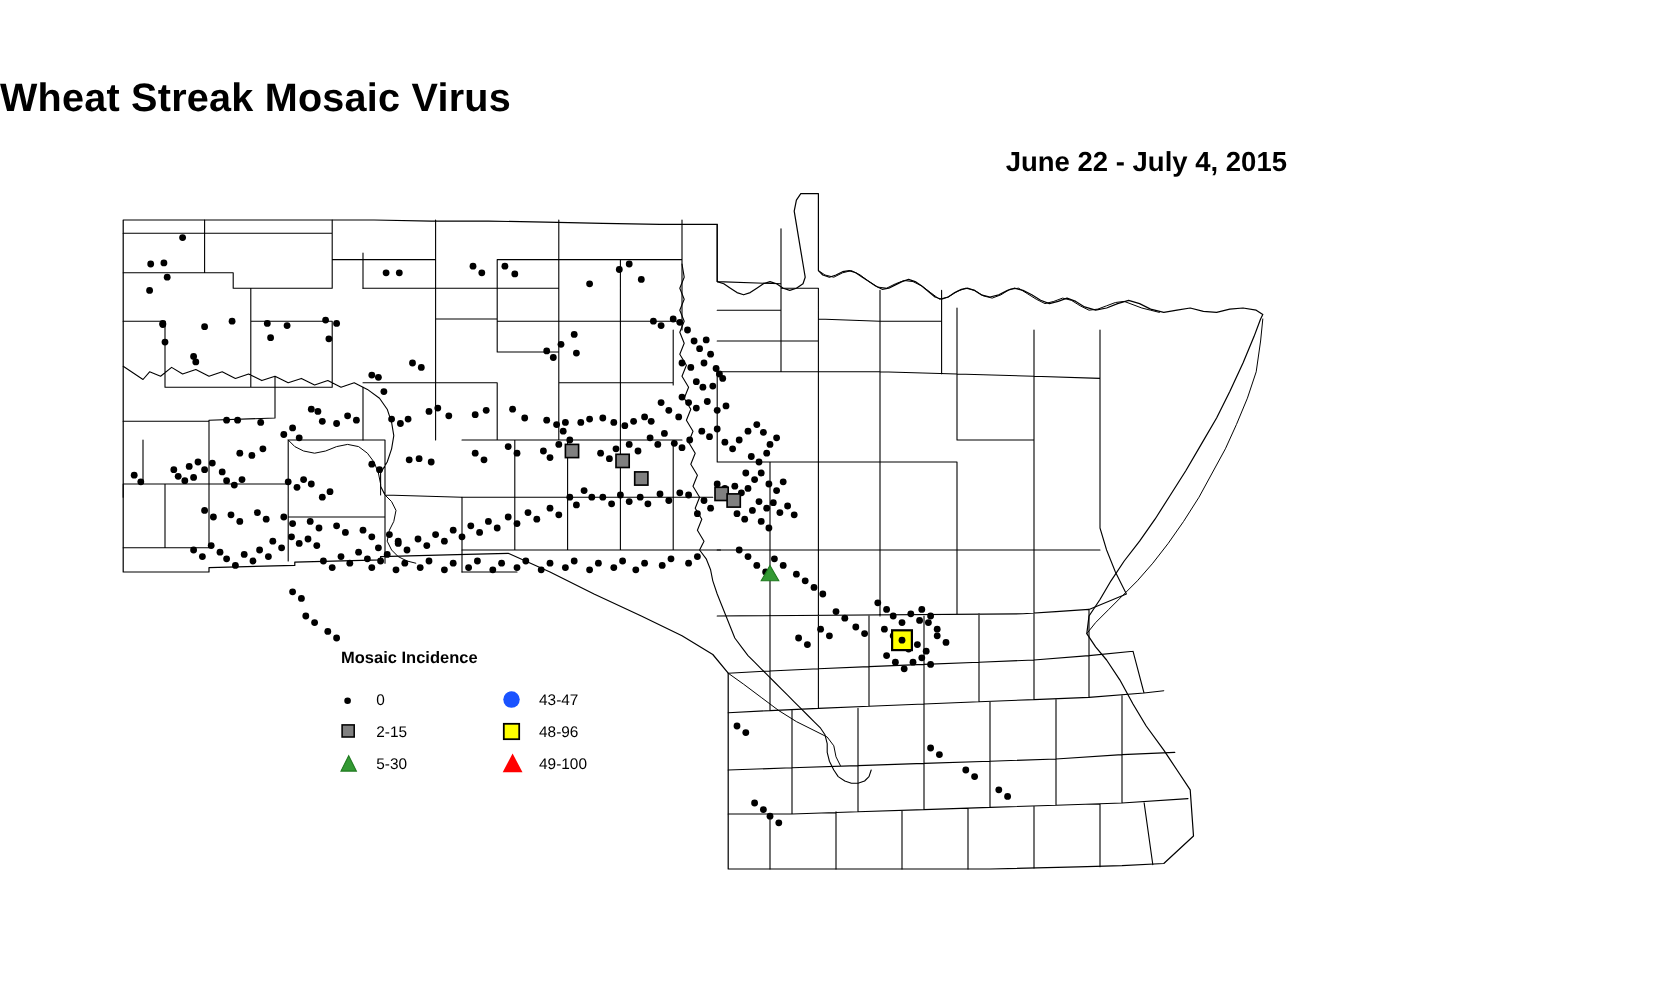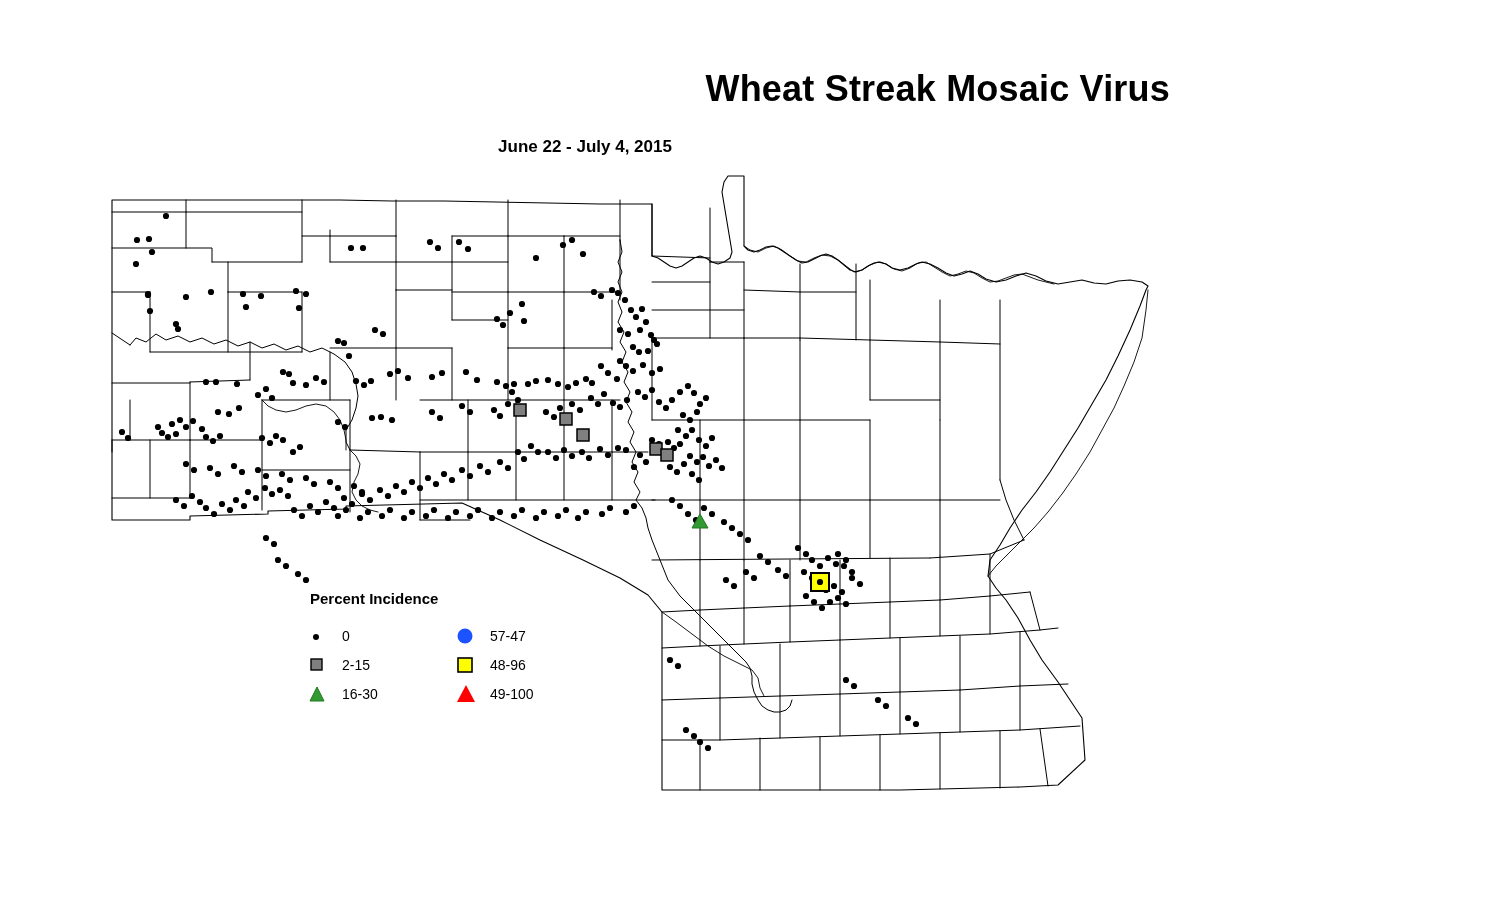--- a/index.html
+++ b/index.html
@@ -21,34 +21,34 @@
     left: 0; top: 0;
     width: 1503px;
     height: 900px;
     background: #ffffff;
   }
   .title {
     position: absolute;
     left: 0;
     top: 68px;
     width: 1170px;
-    text-align: right;
+    text-align: left;
     font-size: 36px;
     font-weight: bold;
     letter-spacing: 0.2px;
     line-height: 42px;
     white-space: nowrap;
   }
   .subtitle {
     position: absolute;
     left: 0;
     top: 135px;
     width: 1170px;
-    text-align: center;
-    font-size: 17px;
+    text-align: right;
+    font-size: 25px;
     font-weight: bold;
     line-height: 24px;
     white-space: nowrap;
   }
   #map-wrap {
     position: absolute;
     left: 0;
     top: 0;
     width: 1503px;
     height: 900px;
@@ -687,21 +687,21 @@
         </g>
       <g id="points-high">
           <rect x="811" y="573" width="18" height="18" fill="#ffff00" stroke="#000000" stroke-width="2"></rect>
           <circle cx="820" cy="582" r="3.1" fill="#000000"></circle>
         </g>
 
     </svg>
   </div>
 
   <div class="legend">
-    <div class="legend-title">Percent Incidence</div>
+    <div class="legend-title">Mosaic Incidence</div>
 
     <div class="legend-col left">
       <div class="legend-row">
         <span class="legend-sym">
           <svg width="26" height="22" viewBox="0 0 26 22">
               <circle cx="8" cy="12" r="3" fill="#000000"></circle>
             </svg>
         </span>
         <span class="legend-label">0</span>
       </div>
@@ -712,32 +712,32 @@
             </svg>
         </span>
         <span class="legend-label">2-15</span>
       </div>
       <div class="legend-row">
         <span class="legend-sym">
           <svg width="26" height="22" viewBox="0 0 26 22">
               <polygon points="9,4 16,18 2,18" fill="#339933" stroke="#1f7a1f" stroke-width="1"></polygon>
             </svg>
         </span>
-        <span class="legend-label">16-30</span>
+        <span class="legend-label">5-30</span>
       </div>
     </div>
 
     <div class="legend-col right">
       <div class="legend-row">
         <span class="legend-sym">
           <svg width="26" height="22" viewBox="0 0 26 22">
               <circle cx="9" cy="11" r="7.5" fill="#1a53ff"></circle>
             </svg>
         </span>
-        <span class="legend-label">57-47</span>
+        <span class="legend-label">43-47</span>
       </div>
       <div class="legend-row">
         <span class="legend-sym">
           <svg width="26" height="22" viewBox="0 0 26 22">
               <rect x="2" y="4" width="14" height="14" fill="#ffff00" stroke="#000000" stroke-width="1.6"></rect>
             </svg>
         </span>
         <span class="legend-label">48-96</span>
       </div>
       <div class="legend-row">

